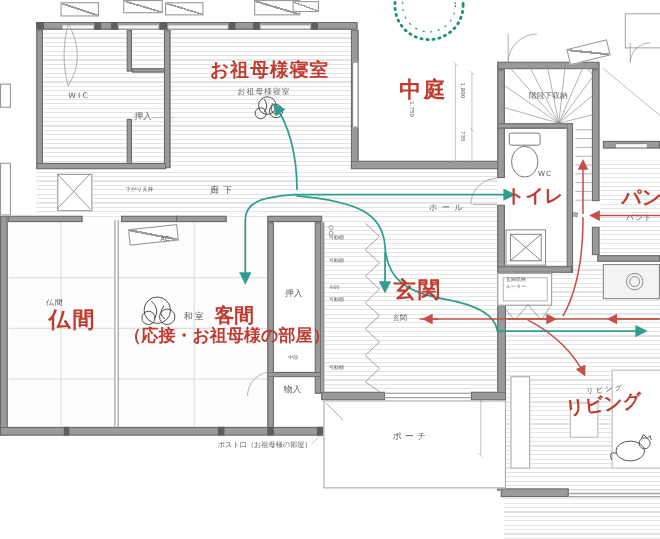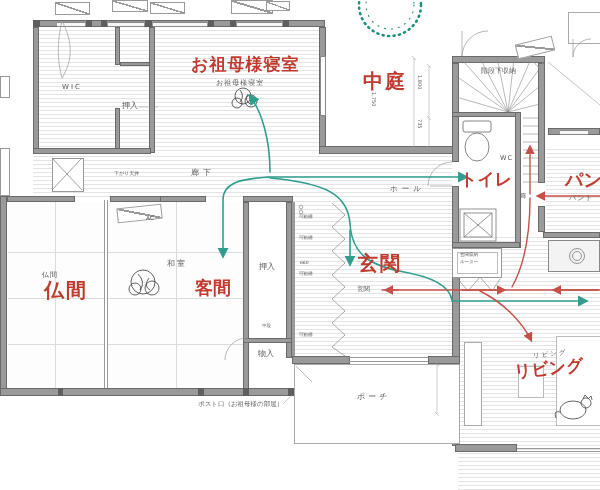--- a/index.html
+++ b/index.html
@@ -220,36 +220,37 @@
       <path d="M480,291 C504,303 522,322 531,340" marker-end="url(#mr)"></path>
     </g>
   </svg>
 
   <div class="lb red" style="left:191px;top:56px;font-size:17px;letter-spacing:1px">お祖母様寝室</div>
   <div class="lb red" style="left:363px;top:71px;font-size:20px;letter-spacing:2px">中庭</div>
   <div class="lb red" style="left:460px;top:171px;font-size:17px">トイレ</div>
   <div class="lb red" style="left:565px;top:171px;font-size:18px">パン</div>
   <div class="lb red" style="left:44px;top:280px;font-size:20px;letter-spacing:2px">仏間</div>
   <div class="lb red" style="left:195px;top:279px;font-size:18px">客間</div>
+  <div class="lb red" style="left:113px;top:298px;font-size:15.5px">（応接・お祖母様の部屋）</div>
   <div class="lb red" style="left:358px;top:253px;font-size:20px;letter-spacing:2px">玄関</div>
   <div class="lb red" style="left:514px;top:360px;font-size:17px;transform:rotate(-6deg)">リビング</div>
 
   <div class="lb" style="left:62px;top:84px;font-size:7px;letter-spacing:2px">WIC</div>
   <div class="lb" style="left:122px;top:102px;font-size:8px">押入</div>
   <div class="lb" style="left:216px;top:80px;font-size:7px;letter-spacing:1px">お祖母様寝室</div>
   <div class="lb" style="left:191px;top:169px;font-size:8px;letter-spacing:4px">廊下</div>
   <div class="lb" style="left:114px;top:171px;font-size:5px">下がり天井</div>
   <div class="lb" style="left:390px;top:185px;font-size:7.5px;letter-spacing:4px">ホール</div>
-  <div class="lb" style="left:481px;top:68px;font-size:7px">階段下収納</div>
-  <div class="lb" style="left:500px;top:155px;font-size:6.5px;letter-spacing:1px">WC</div>
+  <div class="lb" style="left:481px;top:84px;font-size:7px">階段下収納</div>
+  <div class="lb" style="left:489px;top:155px;font-size:6.5px;letter-spacing:1px">WC</div>
   <div class="lb" style="left:357px;top:286px;font-size:6.5px">玄関</div>
   <div class="lb" style="left:357px;top:393px;font-size:8px;letter-spacing:3px">ポーチ</div>
   <div class="lb" style="left:259px;top:263px;font-size:8px">押入</div>
   <div class="lb" style="left:258px;top:350px;font-size:8px">物入</div>
-  <div class="lb" style="left:167px;top:260px;font-size:8px;letter-spacing:2px">和室</div>
+  <div class="lb" style="left:167px;top:284px;font-size:8px;letter-spacing:2px">和室</div>
   <div class="lb" style="left:42px;top:272px;font-size:7px;letter-spacing:1px">仏間</div>
   <div class="lb" style="left:533px;top:351px;font-size:6.5px;letter-spacing:2px;transform:rotate(-6deg)">リビング</div>
   <div class="lb" style="left:569px;top:195px;font-size:7px;letter-spacing:1px">パント</div>
   <div class="lb" style="left:299px;top:215px;font-size:4.5px">可動棚</div>
   <div class="lb" style="left:299px;top:236px;font-size:4.5px">可動棚</div>
   <div class="lb" style="left:299px;top:272px;font-size:4.5px">可動棚</div>
   <div class="lb" style="left:299px;top:333px;font-size:4.5px">可動棚</div>
   <div class="lb" style="left:300px;top:261px;font-size:4.5px">660</div>
   <div class="lb" style="left:146px;top:215px;font-size:6px">AC</div>
   <div class="lb" style="left:198px;top:401px;font-size:6.5px">ポスト口（お祖母様の部屋）</div>

